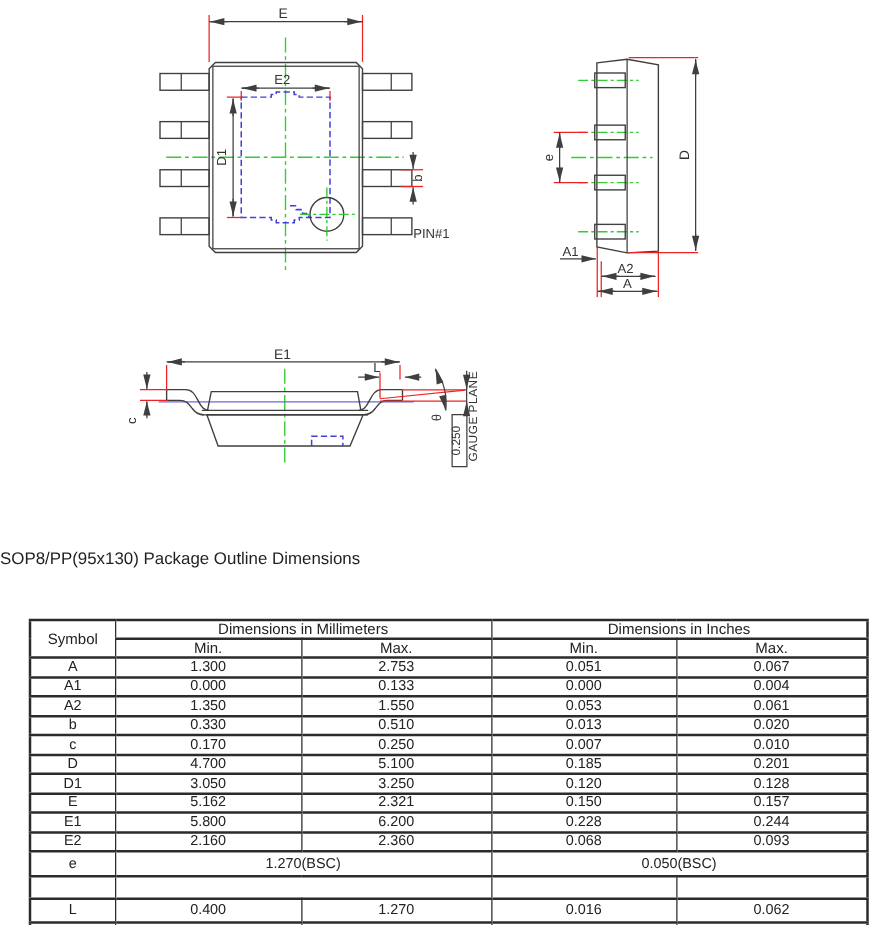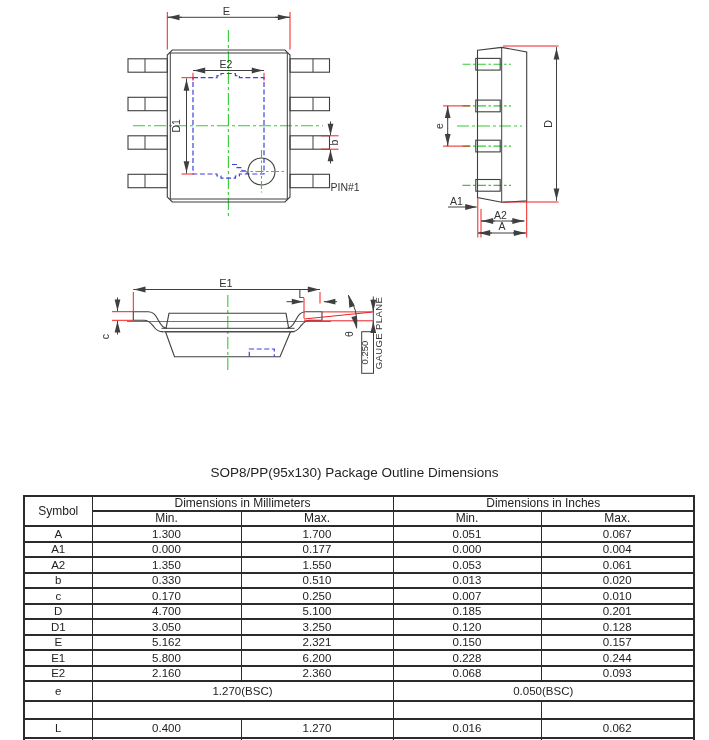--- a/index.html
+++ b/index.html
@@ -13,21 +13,21 @@
   
   .k{stroke:var(--outline);stroke-width:1.1;fill:none;}
   .kt{stroke:var(--outline);stroke-width:1;fill:none;}
   .r{stroke:var(--red);stroke-width:1;fill:none;}
   .g{stroke:var(--green);stroke-width:1.1;fill:none;stroke-dasharray:12 3 3 3;}
   .gp{stroke:var(--green);stroke-width:1.1;fill:none;stroke-dasharray:8 2.5 2.5 2.5;}
   .b{stroke:var(--blue);stroke-width:1.2;fill:none;stroke-dasharray:5 2.6;}
   .s{stroke:var(--seating);stroke-width:1.1;fill:none;}
   .lbl{fill:var(--text);font-family:"Liberation Sans",sans-serif;}
   
-  #title{position:absolute;left:0;top:465px;width:709px;text-align:center;
+  #title{position:absolute;left:0;top:439px;width:709px;text-align:left;
          font-size:13.5px;color:#1f1f1f;}
   
   #dimtable{position:absolute;left:23px;top:495px;width:670px;border-collapse:collapse;
             table-layout:fixed;font-size:11.5px;color:#222;padding-left:35px;}
   #dimtable td{border-left:1px solid var(--tableborder);border-right:1px solid var(--tableborder);
                border-top:2px solid var(--tableborder);border-bottom:2px solid var(--tableborder);
                text-align:center;vertical-align:middle;padding:0;line-height:1.05;
                overflow:hidden;white-space:nowrap;}
   #dimtable{border:2px solid var(--tableborder);}
   #dimtable .hdr{font-size:12px;}
@@ -256,28 +256,28 @@
       </tr>
       <tr style="height:15px">
         <td class="hdr">Min.</td>
         <td class="hdr">Max.</td>
         <td class="hdr">Min.</td>
         <td class="hdr">Max.</td>
       </tr>
       <tr style="height:15.5px">
         <td>A</td>
         <td>1.300</td>
-        <td>1.700</td>
+        <td>2.753</td>
         <td>0.051</td>
         <td>0.067</td>
       </tr>
       <tr style="height:15.5px">
         <td>A1</td>
         <td>0.000</td>
-        <td>0.177</td>
+        <td>0.133</td>
         <td>0.000</td>
         <td>0.004</td>
       </tr>
       <tr style="height:15.5px">
         <td>A2</td>
         <td>1.350</td>
         <td>1.550</td>
         <td>0.053</td>
         <td>0.061</td>
       </tr>

